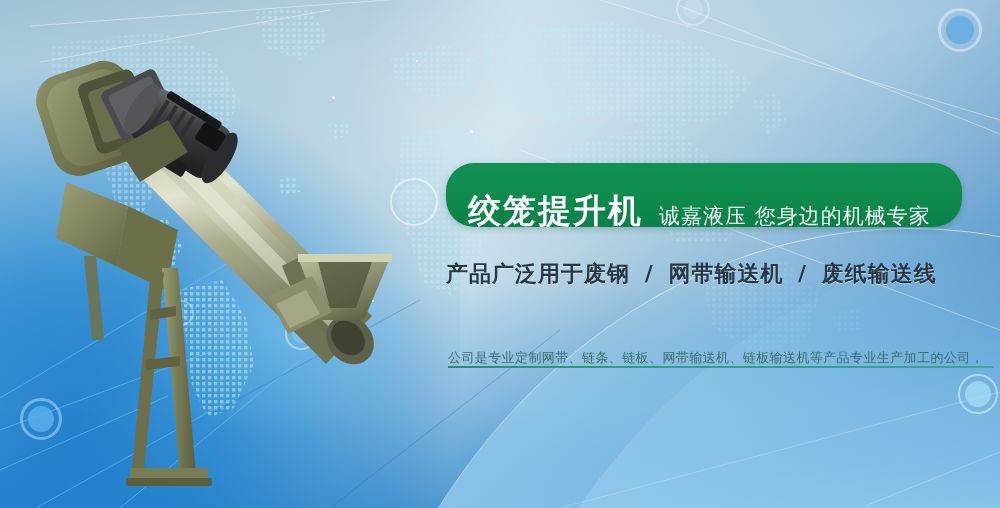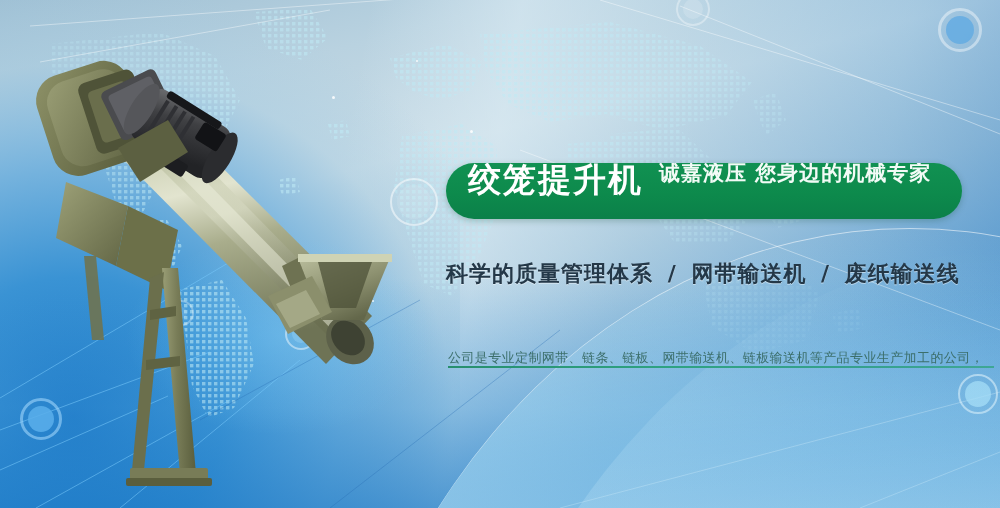--- a/index.html
+++ b/index.html
@@ -88,40 +88,40 @@
   }
   .product svg{width:100%;height:100%;display:block;}
 
   
   .content{
     position:absolute;left:446px;top:0;width:554px;height:508px;
   }
 
   .pill{
     position:absolute;left:0px;top:163px;
-    width:516px;height:56px;
+    width:516px;height:64px;
     border-radius:28px;
     background:linear-gradient(180deg,#119152 0%,#0d8a4c 55%,#0b8049 100%);
     box-shadow:0 2px 6px rgba(10,70,45,.25);
-    display:flex;align-items:flex-start;
+    display:flex;align-items:flex-end;
     padding-left:22px;box-sizing:border-box;
     overflow:hidden;
   }
   .pill-title{
     color:#ffffff;
     font-size:33px;
     font-weight:bold;
     letter-spacing:2px;
     line-height:1;
     white-space:nowrap;
   }
   .pill-tag{
     color:#f2fbf6;
     font-size:21px;
-    font-weight:bold;
+    font-weight:normal;
     letter-spacing:1px;
     margin-left:16px;
     line-height:1;
     white-space:nowrap;
   }
 
   .subtitle{
     position:absolute;left:0px;top:259px;
     font-size:22px;
     font-weight:bold;
@@ -384,21 +384,21 @@
   </div>
 
   <div class="content">
 
     <div class="pill">
       <span class="pill-title">绞笼提升机</span>
       <span class="pill-tag">诚嘉液压 您身边的机械专家</span>
     </div>
 
     <div class="subtitle">
-      <span>科学的质量管理体系</span>
+      <span>产品广泛用于废钢</span>
       <span class="sep">/</span>
       <span>网带输送机</span>
       <span class="sep">/</span>
       <span>废纸输送线</span>
     </div>
 
     <div class="para">
       <div>公司是专业定制网带、链条、链板、网带输送机、链板输送机等产品专业生产加工的公司，</div>
     </div>
 

